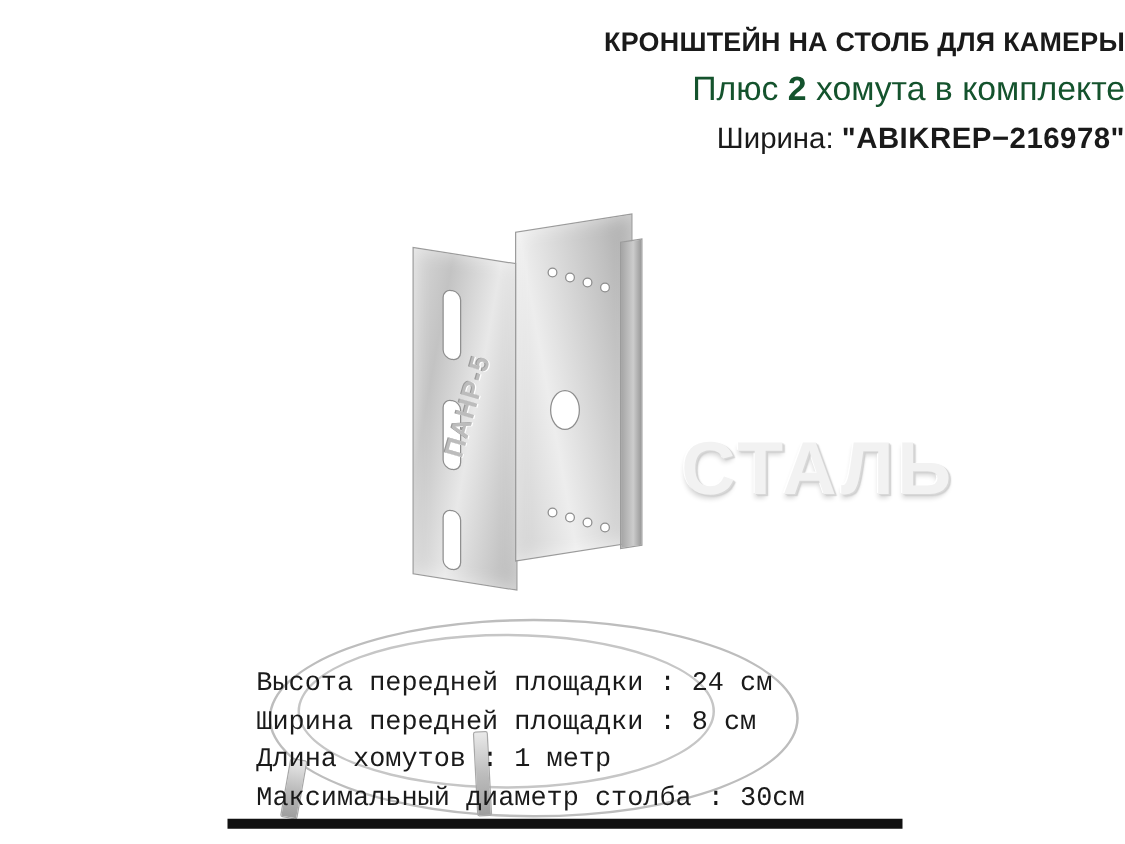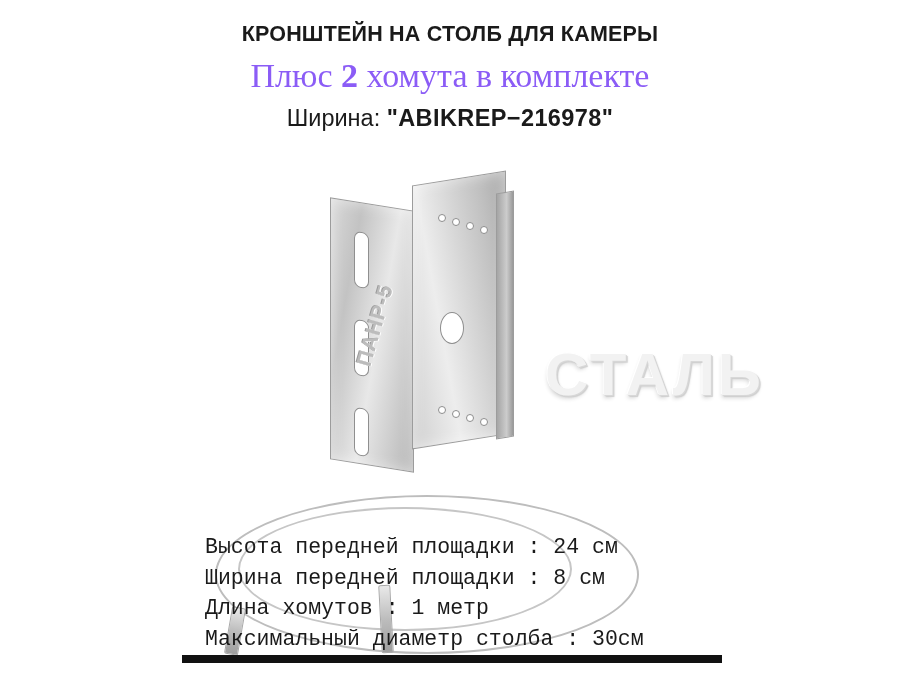--- a/index.html
+++ b/index.html
@@ -22,36 +22,35 @@
     height: 675px;
     background: #ffffff;
   }
 
   
   .header {
     position: absolute;
     top: 22px;
     left: 0;
     width: 900px;
-    text-align: center;
+    text-align: right;
   }
   .header-line1 {
     font-size: 21.5px;
     font-weight: 700;
     letter-spacing: 0.2px;
     color: #1a1a1a;
     line-height: 1.15;
   }
   .header-line2 {
-    font-size: 34px;
+    font-size: 27px;
     font-weight: 400;
-    color: #8b5cf6;
+    color: #14532d;
     margin-top: 9px;
     line-height: 1.15;
-    font-family: Liberation Serif, serif;
   }
   .header-line2 b {
     font-weight: 700;
   }
   .header-line3 {
     font-size: 23.5px;
     font-weight: 400;
     color: #1a1a1a;
     margin-top: 10px;
     line-height: 1.15;

